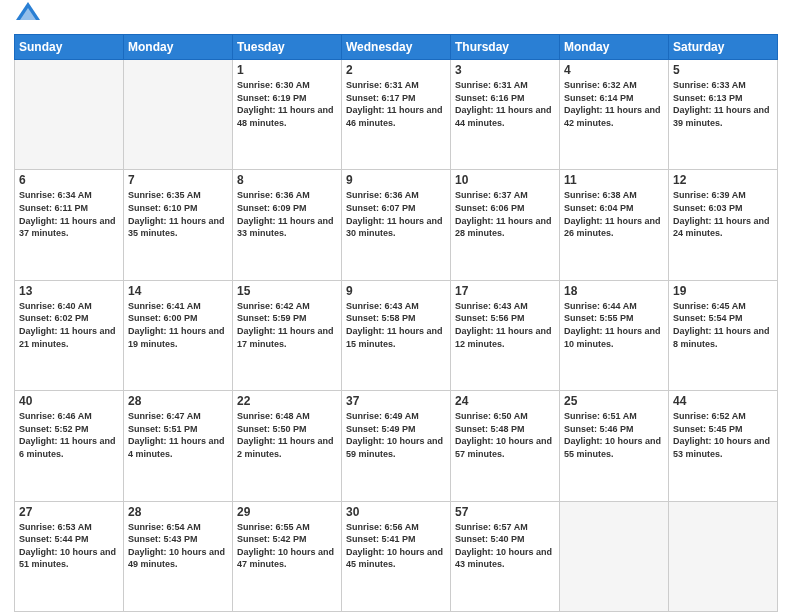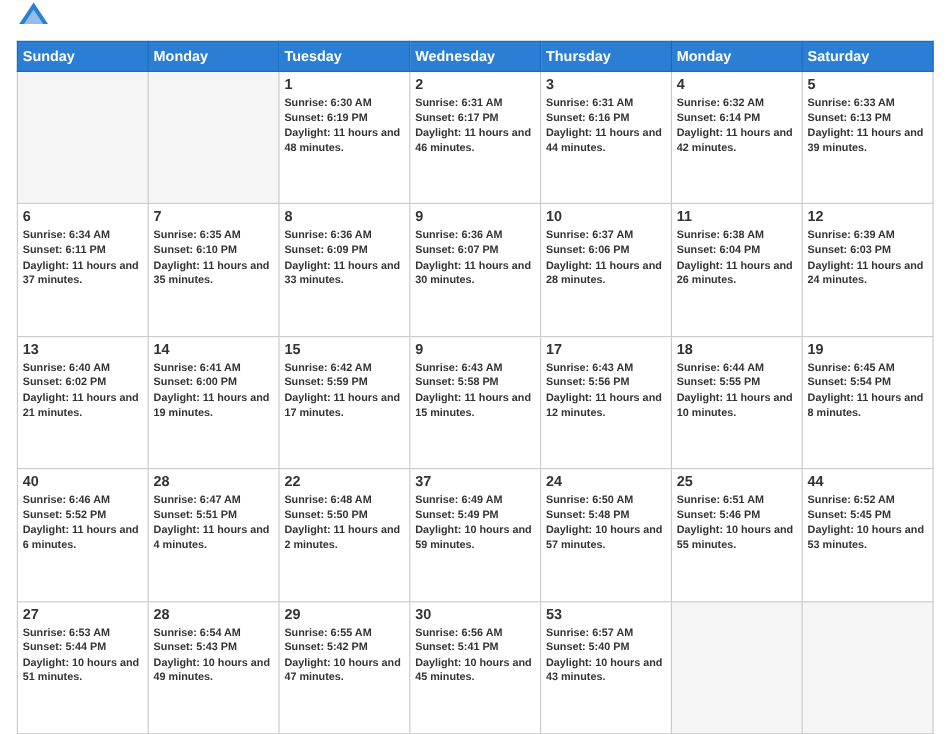--- a/index.html
+++ b/index.html
@@ -258,21 +258,21 @@
           </td>
           <td>
             <div class="day-number">29</div>
             <div class="day-detail">Sunrise: 6:55 AM<br>Sunset: 5:42 PM<br>Daylight: 10 hours and 47 minutes.</div>
           </td>
           <td>
             <div class="day-number">30</div>
             <div class="day-detail">Sunrise: 6:56 AM<br>Sunset: 5:41 PM<br>Daylight: 10 hours and 45 minutes.</div>
           </td>
           <td>
-            <div class="day-number">53</div>
+            <div class="day-number">57</div>
             <div class="day-detail">Sunrise: 6:57 AM<br>Sunset: 5:40 PM<br>Daylight: 10 hours and 43 minutes.</div>
           </td>
           <td class="empty"></td>
           <td class="empty"></td>
         </tr>
       </tbody>
   </table>
 </div>
 
 </body></html>

